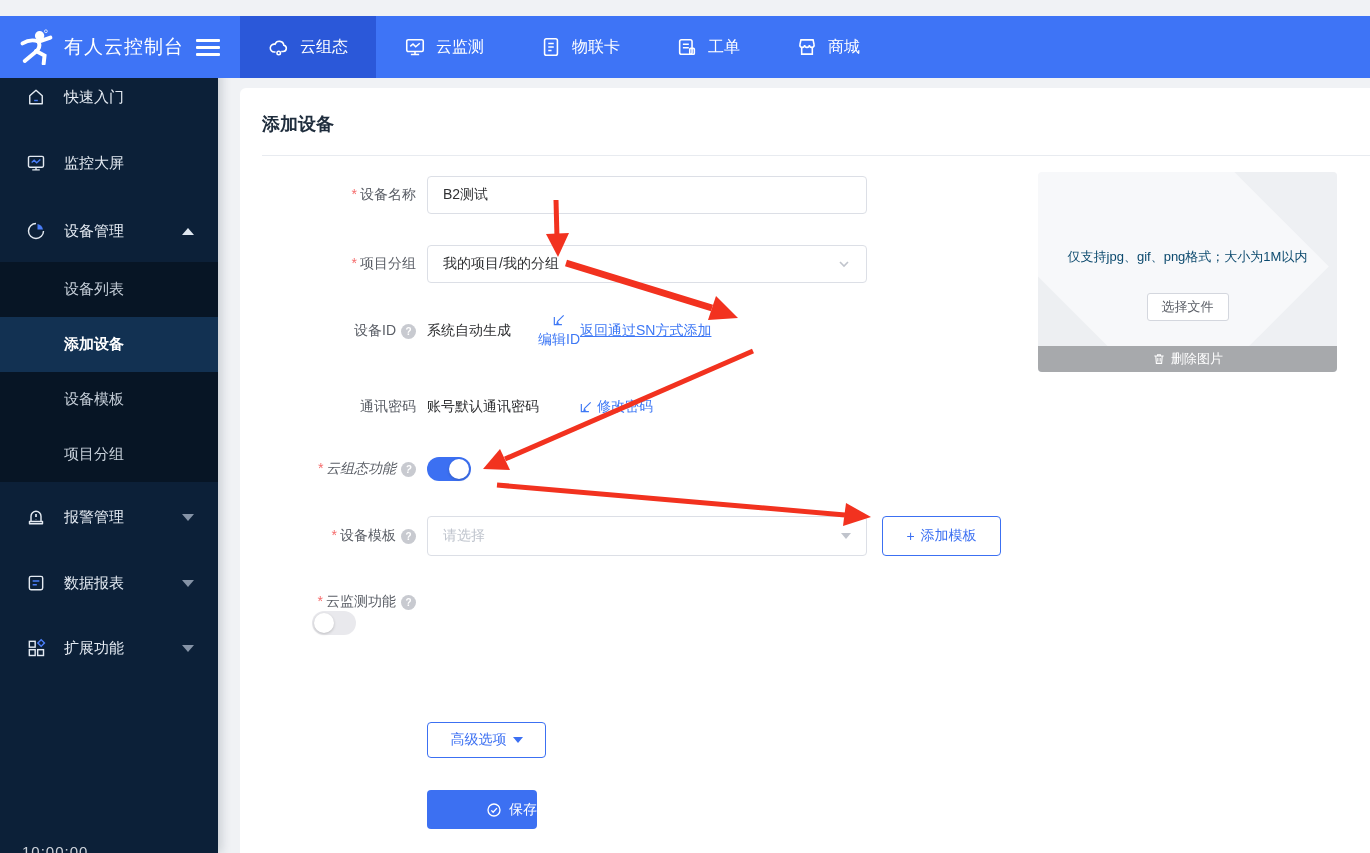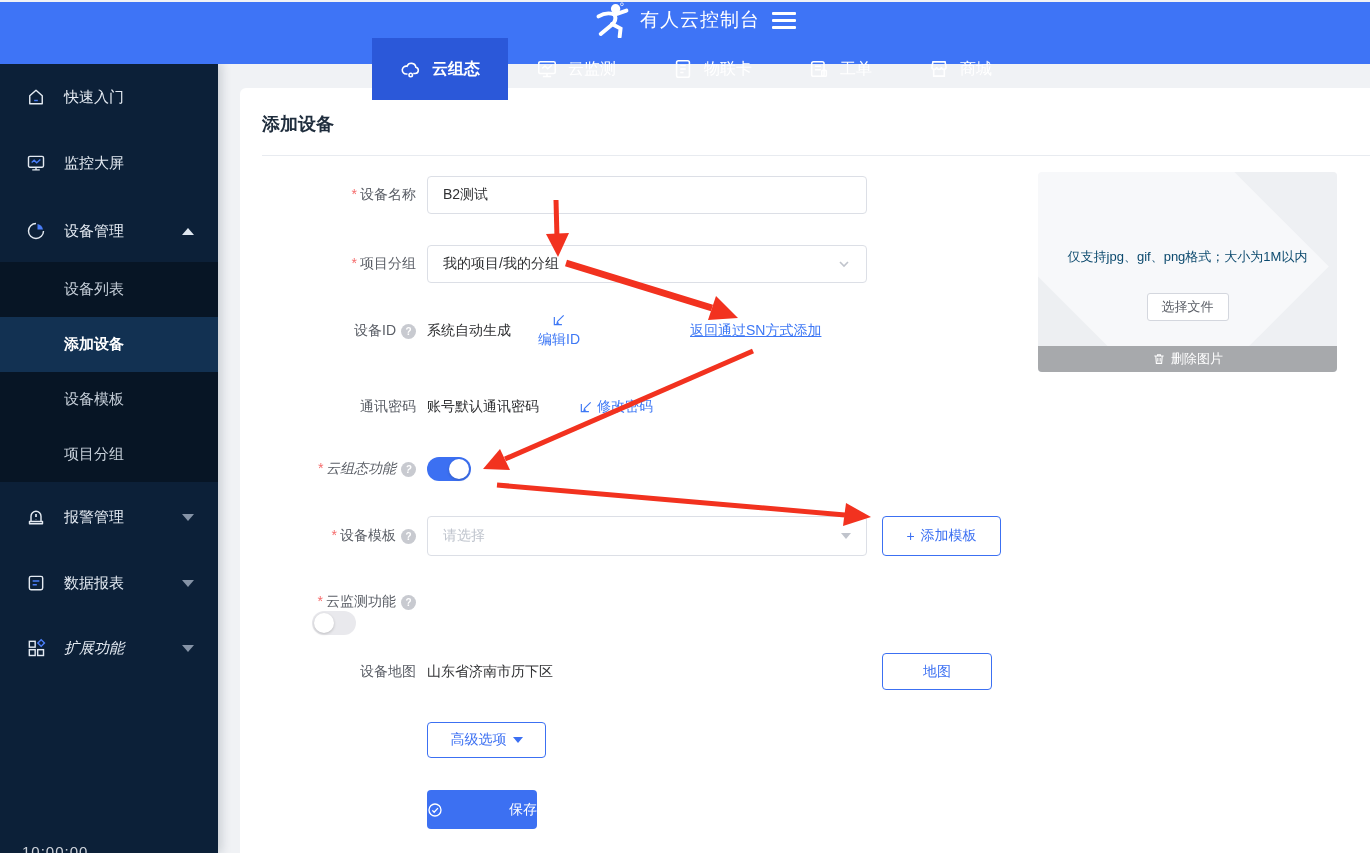--- a/index.html
+++ b/index.html
@@ -5,29 +5,29 @@
   :root{
     --c-header:#3e74f6; --c-header-active:#2b58d9; --c-accent:#3c70f2; --c-link:#3e78f5;
     --c-sidebar:#0c2038; --c-submenu:#071525; --c-submenu-active:#123152;
     --c-red:#f2321f; --c-asterisk:#f56c6c; --c-upload-bar:#a7a9ac;
   }
   *{margin:0;padding:0;box-sizing:border-box;}
   html,body{width:1370px;height:853px;overflow:hidden;}
   body{font-family:"Liberation Sans","DejaVu Sans",sans-serif;background:#f0f2f5;position:relative;color:#303133;}
 
   
-  .header{position:absolute;left:0;top:2px;width:1370px;height:62px;background:var(--c-header);display:flex;align-items:center;z-index:20;flex-direction:column;}
+  .header{position:absolute;left:0;top:16px;width:1370px;height:62px;background:var(--c-header);display:flex;align-items:center;z-index:20;}
   .logo-wrap{display:flex;align-items:center;padding-left:18px;width:218px;flex:none;}
   .logo-ic{width:36px;height:36px;flex:none;}
   .logo-title{color:#fff;font-size:19px;margin-left:10px;letter-spacing:1px;white-space:nowrap;}
   .burger{margin-left:12px;cursor:pointer;display:flex;flex-direction:column;gap:4px;}
   .burger span{display:block;width:24px;height:3px;background:#fff;border-radius:1px;}
   .tabs{display:flex;height:62px;margin-left:22px;}
   .tab{display:flex;align-items:center;gap:10px;padding:0 28px;height:62px;color:#fff;font-size:16px;cursor:pointer;white-space:nowrap;}
-  .tab.active{background:var(--c-header-active);font-weight:bold;justify-content:space-between;}
+  .tab.active{background:var(--c-header-active);font-weight:normal;justify-content:space-between;}
   .tab svg{width:22px;height:22px;}
 
   
   .sidebar{position:absolute;left:0;top:62px;width:218px;bottom:0;background:var(--c-sidebar);z-index:15;box-shadow:3px 0 10px rgba(10,25,45,.18);overflow:hidden;}
   .side-item{position:absolute;left:0;width:218px;height:66px;display:flex;align-items:center;color:#e4eaf2;font-size:15px;cursor:pointer;}
   .side-item svg{width:20px;height:20px;position:absolute;left:26px;}
   .side-item .s-label{position:absolute;left:64px;white-space:nowrap;}
   .caret{position:absolute;right:24px;width:0;height:0;border-left:6px solid transparent;border-right:6px solid transparent;}
   .caret.up{border-bottom:7px solid #dfe6ef;}
   .caret.down{border-top:7px solid #8593a6;}
@@ -59,21 +59,21 @@
   .val-text{color:#303133;white-space:nowrap;}
 
   .toggle{width:44px;height:24px;border-radius:12px;position:relative;cursor:pointer;flex:none;}
   .toggle.on{background:var(--c-accent);}
   .toggle.off{background:#e9e9ed;}
   .toggle .knob{position:absolute;top:2px;width:20px;height:20px;border-radius:50%;background:#fff;box-shadow:0 1px 3px rgba(0,0,0,.2);}
   .toggle.on .knob{right:2px;}
   .toggle.off .knob{left:2px;}
 
   .btn-outline{border:1px solid var(--c-accent);color:var(--c-accent);background:#fff;border-radius:4px;display:inline-flex;align-items:center;justify-content:center;gap:6px;font-size:14px;cursor:pointer;font-family:inherit;white-space:nowrap;}
-  .btn-solid{background:var(--c-accent);color:#fff;border:none;border-radius:4px;display:inline-flex;align-items:center;justify-content:space-between;gap:7px;font-size:14px;cursor:pointer;font-family:inherit;}
+  .btn-solid{background:var(--c-accent);color:#fff;border:none;border-radius:4px;display:inline-flex;align-items:center;justify-content:flex-end;gap:7px;font-size:14px;cursor:pointer;font-family:inherit;}
   .btn-solid svg{width:16px;height:16px;}
   .tri-accent{width:0;height:0;border-left:5px solid transparent;border-right:5px solid transparent;border-top:6px solid var(--c-accent);}
 
   
   .r-name{top:88px;height:38px;}
   .r-group{top:157px;height:38px;}
   .r-id{top:232px;height:22px;}
   .r-pwd{top:308px;height:22px;}
   .r-scada{top:369px;height:24px;font-style:italic;}
   .r-template{top:428px;height:40px;right:0;}
@@ -207,21 +207,21 @@
     <span class="caret down"></span>
   </div>
   <div class="side-item" style="top:488px;">
     <svg viewBox="0 0 24 24" fill="none" stroke="#e4eaf2" stroke-width="1.7">
       <rect x="4" y="4" width="16" height="16" rx="2"></rect>
       <path d="M8 9.6 h8 M8 14 h5" stroke="#4a7df7"></path>
     </svg>
     <span class="s-label">数据报表</span>
     <span class="caret down"></span>
   </div>
-  <div class="side-item" style="top:553px;font-style:italic;">
+  <div class="side-item" style="top:553px;">
     <svg viewBox="0 0 24 24" fill="none" stroke="#e4eaf2" stroke-width="1.7">
       <rect x="4" y="4" width="7" height="7"></rect>
       <rect x="4" y="14" width="7" height="7"></rect>
       <rect x="14" y="14" width="7" height="7"></rect>
       <rect x="15.4" y="3.2" width="5.6" height="5.6" transform="rotate(45 18.2 6)" stroke="#4a7df7"></rect>
     </svg>
     <span class="s-label">扩展功能</span>
     <span class="caret down"></span>
   </div>
 
@@ -257,21 +257,21 @@
       <span class="q-ic">?</span>
     </span>
     <span class="val-text">系统自动生成</span>
     <span class="link" style="margin-left:27px;flex-direction:column;">
       <svg viewBox="0 0 24 24" fill="none" stroke="currentColor" stroke-width="2">
         <path d="M4 7 v13 h13"></path>
           <path d="M9.5 14.5 L20 4 M9.5 14.5 l-1 3.6 3.6-1"></path>
       </svg>
       <span>编辑ID</span>
     </span>
-    <span class="link underline" style="margin-left:110px;text-align:center;">返回通过SN方式添加</span>
+    <span class="link underline" style="text-align:center;">返回通过SN方式添加</span>
   </div>
 
   <div class="frow r-pwd">
     <span class="lbl">
         <span>通讯密码</span>
       </span>
     <span class="val-text">账号默认通讯密码</span>
     <span class="link" style="margin-left:40px;">
       <svg viewBox="0 0 24 24" fill="none" stroke="currentColor" stroke-width="2">
         <path d="M4 7 v13 h13"></path>
@@ -309,29 +309,20 @@
   <div class="frow r-monitor">
     <span class="lbl">
       <span class="req">云监测功能</span>
       <span class="q-ic">?</span>
     </span>
     <span class="toggle off">
         <span class="knob"></span>
       </span>
   </div>
 
-  <div class="frow r-map">
-    <span class="lbl">
-        <span>设备地图</span>
-      </span>
-    <span class="val-text">山东省济南市历下区</span>
-    <button class="btn-outline abs-btn" style="left:642px;top:0;width:110px;height:37px;">
-      <span>地图</span>
-    </button>
-  </div>
 
   <button class="btn-outline abs-btn" style="left:187px;top:634px;width:119px;height:36px;">
     <span>高级选项</span>
     <span class="tri-accent"></span>
   </button>
 
   <button class="btn-solid abs-btn" style="left:187px;top:702px;width:110px;height:39px;">
     <svg viewBox="0 0 24 24" fill="none" stroke="#fff" stroke-width="2">
       <circle cx="12" cy="12" r="9"></circle>
         <path d="M8 12.6 l2.7 2.7 L16.4 9.2"></path>

